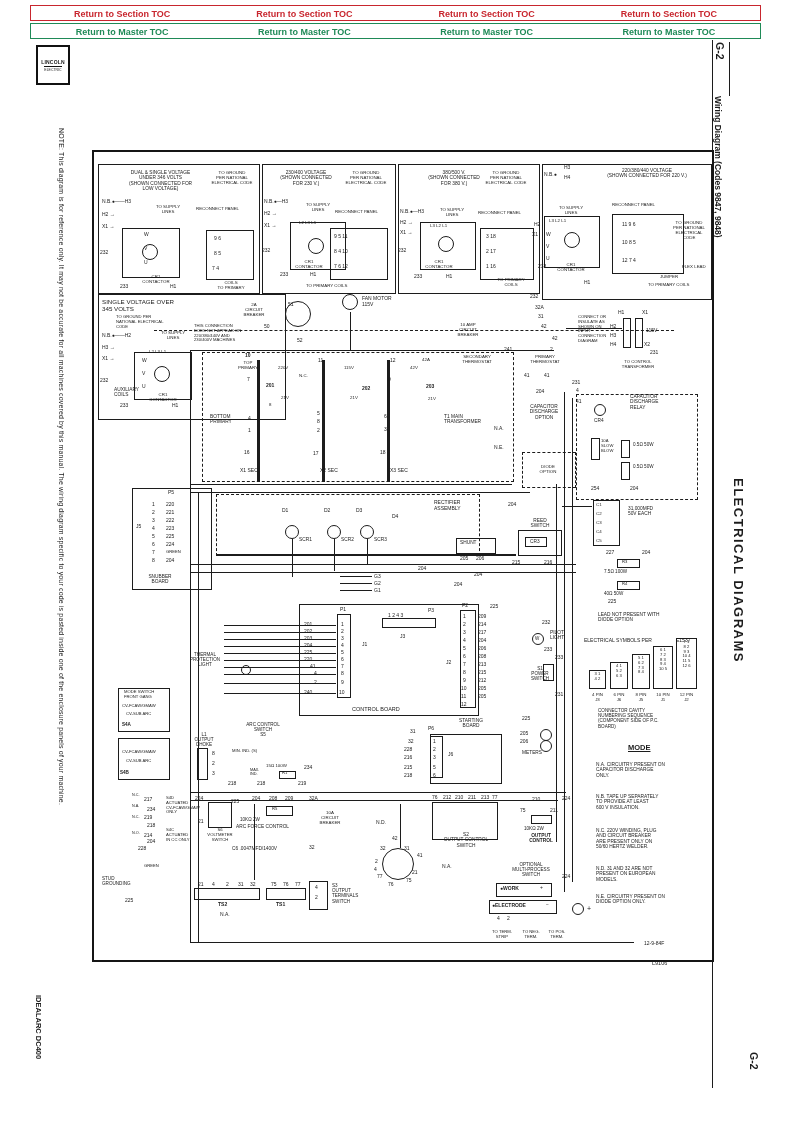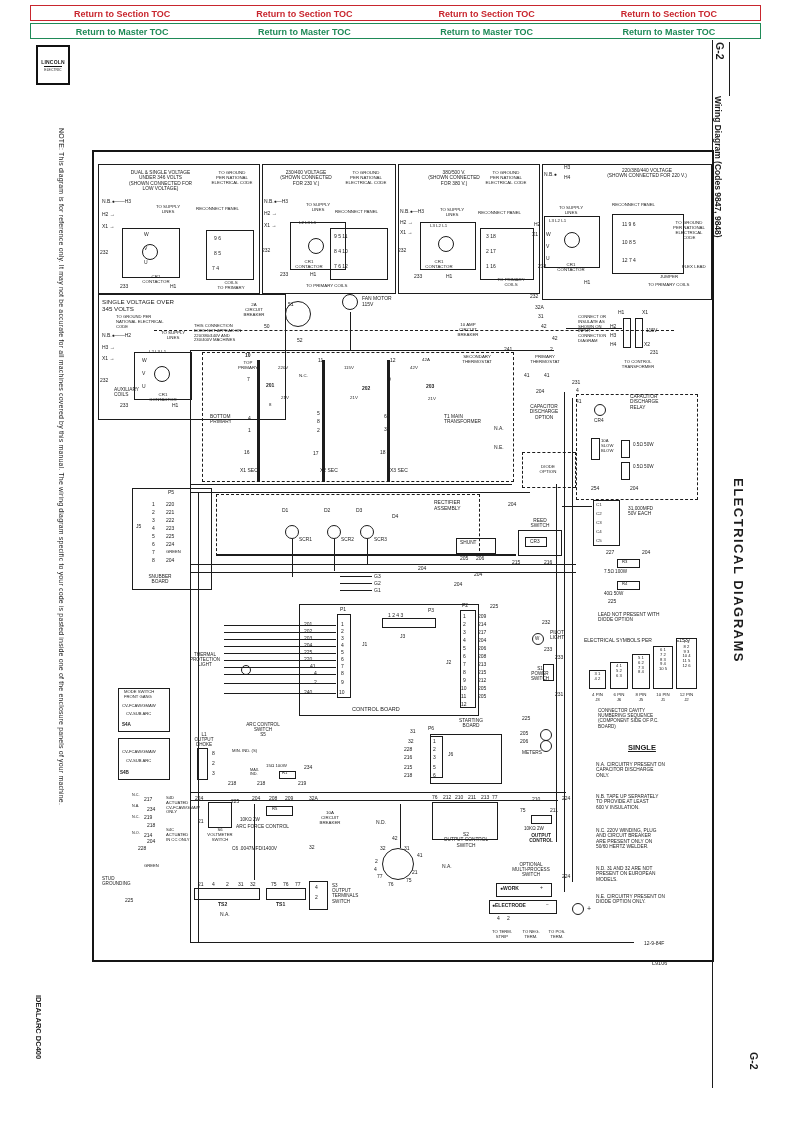--- a/index.html
+++ b/index.html
@@ -707,21 +707,21 @@
       <div class="lbl" style="left: 536px; top: 540px; font-size: 4.4px; width: 22px; text-align: center;">8 PIN
 J5</div>
       <div class="lbl" style="left: 557px; top: 540px; font-size: 4.4px; width: 24px; text-align: center;">10 PIN
 J1</div>
       <div class="lbl" style="left: 580px; top: 540px; font-size: 4.4px; width: 25px; text-align: center;">12 PIN
 J2</div>
       <div class="lbl" style="left: 504px; top: 556px; font-size: 4.6px;">CONNECTOR CAVITY
 NUMBERING SEQUENCE
 (COMPONENT SIDE OF P.C.
 BOARD)</div>
-      <div class="lbl" style="left: 534px; top: 592px; font-size: 7.5px; font-weight: bold; text-decoration: underline;">SINGLE</div>
+      <div class="lbl" style="left: 534px; top: 592px; font-size: 7.5px; font-weight: bold; text-decoration: underline;">MODE</div>
       <div class="lbl" style="left: 502px; top: 610px; font-size: 4.8px;">N.A. CIRCUITRY PRESENT ON
         CAPACITOR DISCHARGE
         ONLY.</div>
       <div class="lbl" style="left: 502px; top: 642px; font-size: 4.8px;">N.B. TAPE UP SEPARATELY
         TO PROVIDE AT LEAST
         600 V INSULATION.</div>
       <div class="lbl" style="left: 502px; top: 676px; font-size: 4.8px;">N.C. 220V WINDING, PLUG
         AND CIRCUIT BREAKER
         ARE PRESENT ONLY ON
         50/60 HERTZ WELDER.</div>

